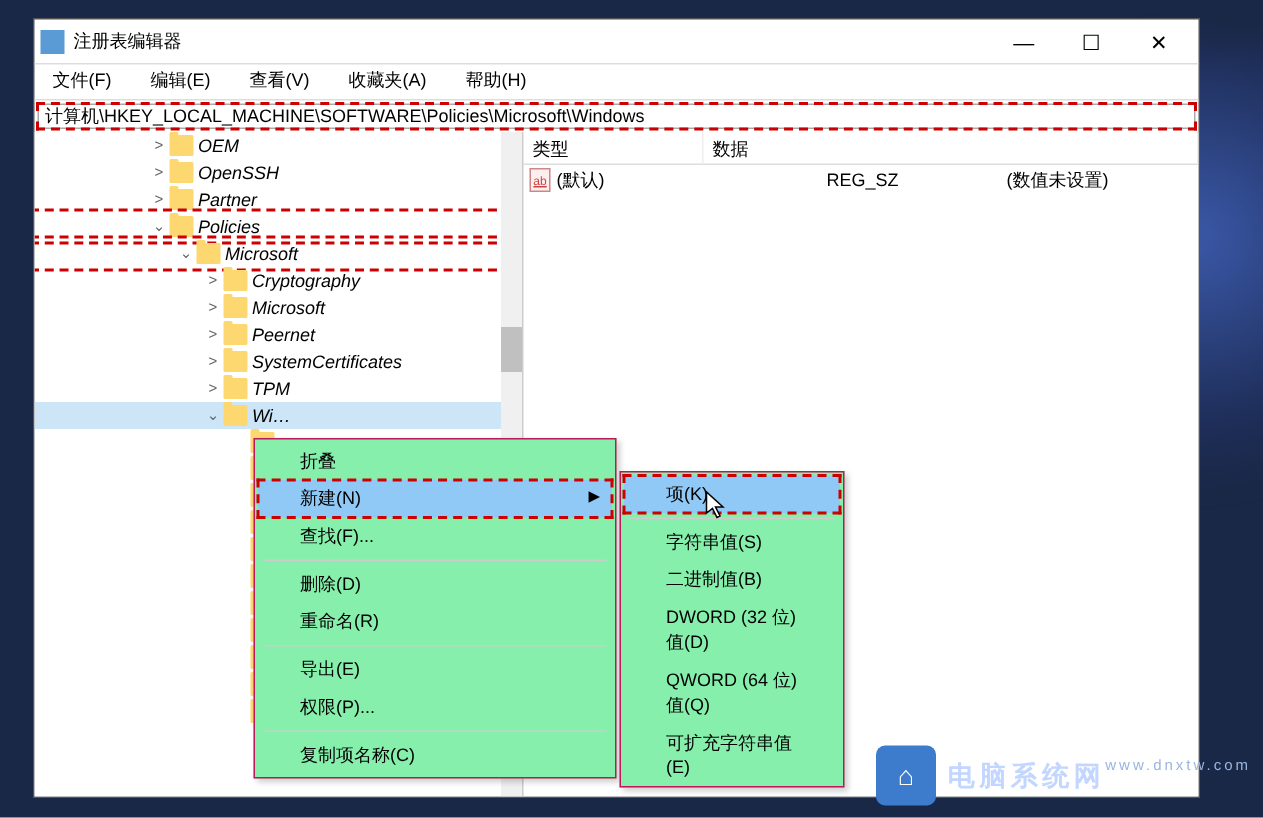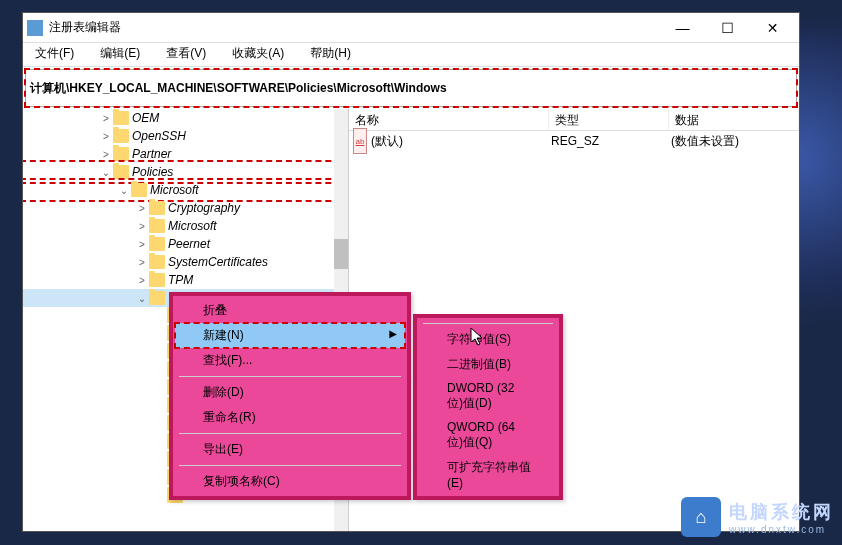--- a/index.html
+++ b/index.html
@@ -6,21 +6,21 @@
 body { background: #1a2847; width: 842px; height: 545px; overflow: hidden; position: relative; }
 .window { position: absolute; left: 22px; top: 12px; width: 778px; height: 520px; background: #fff; border: 1px solid #555; display: flex; flex-direction: column; }
 .titlebar { height: 30px; display: flex; align-items: center; padding: 0 4px; border-bottom: 1px solid #ddd; }
 .titlebar-icon { width: 16px; height: 16px; background: #5b9bd5; margin-right: 6px; display: inline-block; }
 .titlebar-title { flex: 1; font-size: 12px; }
 .window-controls { display: flex; gap: 0; }
 .wc-btn { width: 45px; height: 28px; display: flex; align-items: center; justify-content: center; cursor: pointer; }
 .wc-btn span { font-size: 14px; font-family: sans-serif; }
 .menubar { height: 24px; display: flex; padding: 0 6px; gap: 14px; border-bottom: 1px solid #ddd; }
 .menu-item { padding: 2px 6px; cursor: pointer; }
-.addressbar { height: 38px; border: 1px solid #aaa; margin: 2px 2px; padding: 1px 4px; outline: 2px dashed #c00; outline-offset: -1px; font-size: 12px; display: flex; align-items: center; font-weight: bold; }
+.addressbar { height: 17px; border: 1px solid #aaa; margin: 2px 2px; padding: 1px 4px; outline: 2px dashed #c00; outline-offset: -1px; font-size: 12px; display: flex; align-items: center; }
 .main { flex: 1; display: flex; overflow: hidden; }
 .treepane { width: 326px; border-right: 1px solid #ccc; overflow: auto; position: relative; background: #fff; }
 .listpane { flex: 1; overflow: auto; background: #fff; }
 .tree-scroll { position: absolute; right: 0; top: 0; width: 14px; height: 100%; background: #f0f0f0; }
 .tree-scroll-thumb { position: absolute; right: 0; top: 130px; width: 14px; height: 30px; background: #c0c0c0; }
 
 .tree-row { display: flex; align-items: center; height: 18px; position: relative; cursor: pointer; }
 .tree-row.selected { background: #cde6f7; }
 .expander { width: 14px; height: 14px; display: flex; align-items: center; justify-content: center; color: #666; font-size: 10px; cursor: pointer; }
 .expander.empty { visibility: hidden; }
@@ -28,37 +28,37 @@
 .folder-icon::before { content: ""; position: absolute; top: -2px; left: 0; width: 6px; height: 3px; background: #fdd870; border-radius: 1px 1px 0 0; }
 .tree-label { white-space: nowrap; font-style: italic; }
 .outline-red { outline: 2px dashed #c00; outline-offset: 1px; }
 
 .list-header { display: flex; border-bottom: 1px solid #ddd; height: 22px; }
 .list-col { padding: 3px 6px; border-right: 1px solid #eee; }
 .col-name { width: 200px; }
 .col-type { width: 120px; }
 .col-data { flex: 1; }
 .list-row { display: flex; height: 20px; align-items: center; }
-.val-icon { width: 14px; height: 26px; border: 1px solid #c88; margin: 0 4px; font-size: 8px; color: #c44; display: flex; align-items: center; justify-content: center; background: #fee; text-decoration: underline; }
-
-.ctx-menu { position: absolute; background: #ec4899; border: 4px solid #be185d; box-shadow: 2px 2px 4px rgba(0,0,0,.2); z-index: 10; padding: 2px; }
+.val-icon { width: 14px; height: 16px; border: 1px solid #c88; margin: 0 4px; font-size: 8px; color: #c44; display: flex; align-items: center; justify-content: center; background: #fee; text-decoration: underline; }
+
+.ctx-menu { position: absolute; background: #86efac; border: 1px solid #be185d; box-shadow: 2px 2px 4px rgba(0,0,0,.2); z-index: 10; padding: 2px; }
 .ctx-menu.main-ctx { left: 169px; top: 292px; width: 242px; }
 .ctx-menu.sub-ctx { left: 413px; top: 314px; width: 150px; }
 .ctx-item { padding: 4px 24px 4px 28px; cursor: pointer; position: relative; }
 .ctx-item.highlight { background: #90c8f6; outline: 2px dashed #c00; outline-offset: -1px; }
 .ctx-sep { height: 1px; background: #ccc; margin: 3px 4px; }
 .ctx-arrow { position: absolute; right: 8px; top: 5px; font-size: 10px; }
 
 .cursor { position: absolute; left: 470px; top: 327px; z-index: 20; pointer-events: none; }
 .cursor svg { width: 16px; height: 20px; }
 
 .watermark { position: absolute; right: 8px; bottom: 8px; display: flex; align-items: center; gap: 8px; color: #c2d6ff; }
 .wm-logo { width: 40px; height: 40px; background: #3d7ccc; border-radius: 6px; display: flex; align-items: center; justify-content: center; }
 .wm-logo span { color: #fff; font-size: 18px; }
-.wm-text { display: flex; flex-direction: column; }
+.wm-text { display: flex; flex-direction: row; }
 .wm-title { font-size: 18px; letter-spacing: 3px; font-weight: bold; }
 .wm-url { font-size: 10px; letter-spacing: 2px; color: #9ab5e0; }
 
 .bloom { position: absolute; right: -40px; top: 30px; width: 120px; height: 320px; background: radial-gradient(circle at 30% 40%, #4a6fd4 0%, #203060 60%, transparent 80%); filter: blur(10px); opacity: .7; }
 </style>
 </head>
 <body>
 
 <div class="bloom"></div>
 
@@ -203,21 +203,20 @@
           <span class="expander empty"></span>
           <span class="folder-icon"></span>
           <span class="tree-label"></span>
         </div>
         <div class="tree-scroll">
         <div class="tree-scroll-thumb"></div>
       </div>
     </div>
     <div class="listpane">
       <div class="list-header">
-        <div class="list-col col-name">名称</div>
         <div class="list-col col-type">类型</div>
         <div class="list-col col-data">数据</div>
       </div>
       <div class="list-row">
         <span class="val-icon">ab</span>
         <span class="col-name" style="width:180px">(默认)</span>
         <span class="col-type">REG_SZ</span>
         <span class="col-data">(数值未设置)</span>
       </div>
     </div>
@@ -226,25 +225,27 @@
 
 <div class="ctx-menu main-ctx" id="ctx-main">
     <div class="ctx-item">折叠</div>
     <div class="ctx-item highlight">新建(N)<span class="ctx-arrow">▶</span></div>
     <div class="ctx-item">查找(F)...</div>
     <div class="ctx-sep"></div>
     <div class="ctx-item">删除(D)</div>
     <div class="ctx-item">重命名(R)</div>
     <div class="ctx-sep"></div>
     <div class="ctx-item">导出(E)</div>
+    <div class="ctx-item">权限(P)...</div>
     <div class="ctx-sep"></div>
     <div class="ctx-item">复制项名称(C)</div>
   </div>
 
 <div class="ctx-menu sub-ctx" id="ctx-sub">
+    <div class="ctx-item highlight">项(K)</div>
     <div class="ctx-sep"></div>
     <div class="ctx-item">字符串值(S)</div>
     <div class="ctx-item">二进制值(B)</div>
     <div class="ctx-item">DWORD (32 位)值(D)</div>
     <div class="ctx-item">QWORD (64 位)值(Q)</div>
     <div class="ctx-item">可扩充字符串值(E)</div>
   </div>
 
 <div class="cursor">
   <svg viewBox="0 0 16 20">

